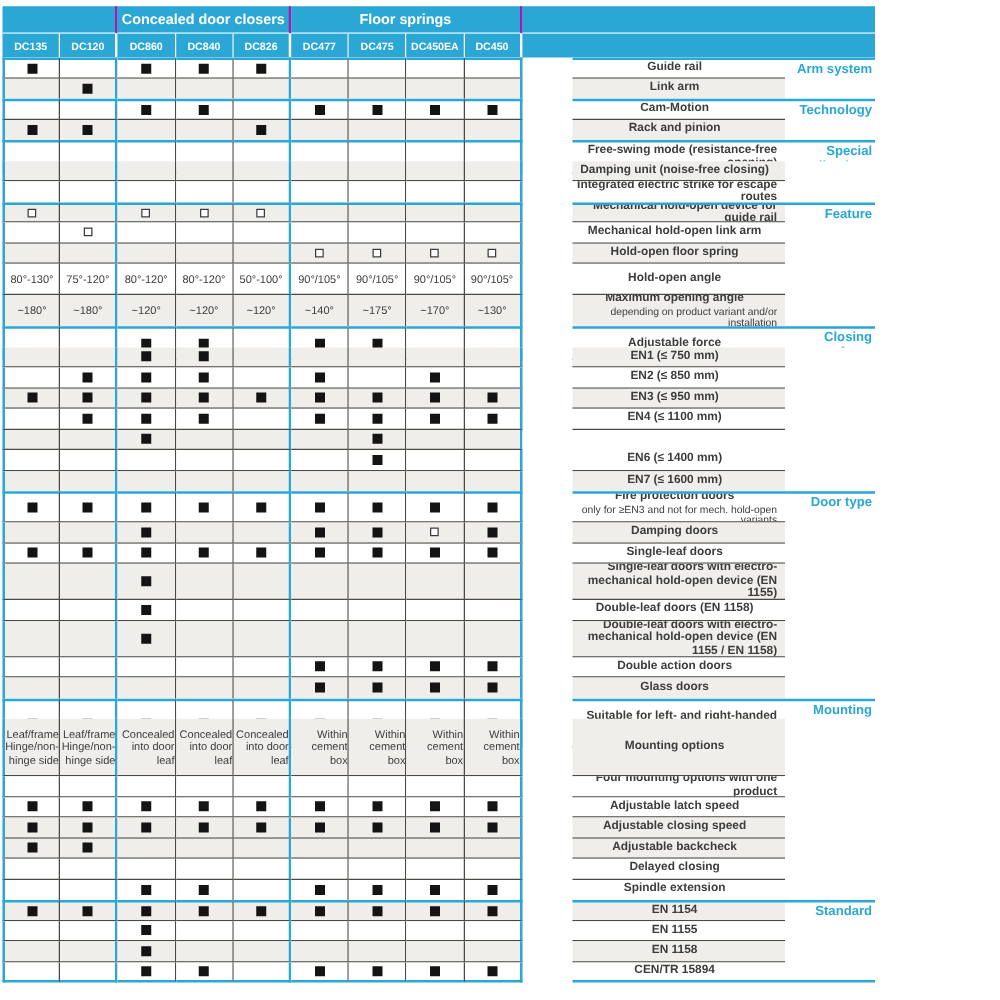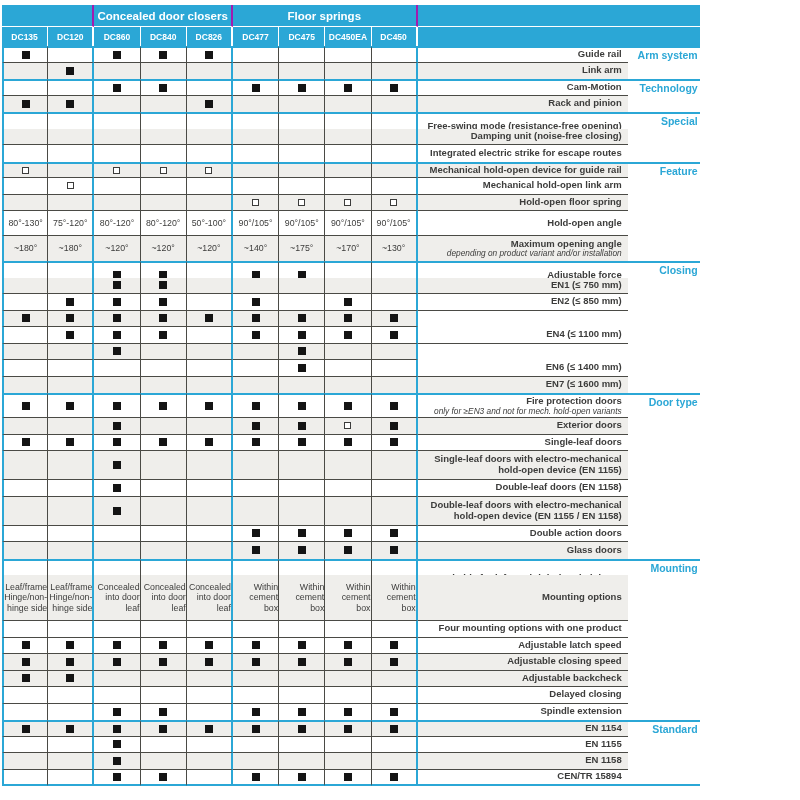--- a/index.html
+++ b/index.html
@@ -23,24 +23,24 @@
   .hcell.gb{border-right:2px solid #fff;}
   .hcell.hblank{border-right:none;}
   .row{display:grid;grid-template-columns:var(--cols);height:16.5px;}
   .row.h25{height:25px;}
   .row.h29{height:29px;}
   .row.h46{height:46px;}
   .cell{display:flex;align-items:center;justify-content:center;
     border-right:1px solid var(--line);border-bottom:1px solid var(--line);background:#fff;overflow:hidden;}
   .cell.c0{border-left:2px solid var(--cyan);}
   .cell.gb{border-right:2px solid var(--cyan);}
-  .lbl{display:flex;flex-direction:column;align-items:flex-end;justify-content:center;
+  .lbl{display:flex;flex-direction:column;align-items:center;justify-content:center;
     text-align:right;padding-right:6px;font-weight:bold;font-size:9.5px;line-height:1.12;
-    border-bottom:1px solid var(--line);background:#fff;overflow:hidden;}
-  .lsub{font-weight:normal;font-style:italic;font-size:8.3px;line-height:1.05;}
+    border-bottom:1px solid var(--line);background:#fff;overflow:hidden;margin-left:40px;}
+  .lsub{font-weight:normal;font-size:8.3px;line-height:1.05;}
   .cat{background:#fff;display:flex;align-items:flex-start;justify-content:flex-end;
     text-align:right;padding:1px 2px 0 4px;color:var(--cyan);font-weight:bold;
     font-size:10.5px;line-height:1.15;}
   .row.g .cell,.row.g .lbl{background:var(--stripe);}
   .row.nb .cell,.row.nb .lbl{border-bottom:none;}
   .row.sec .cell,.row.sec .lbl,.row.sec .cat{border-top:2px solid var(--cyan);}
   .row.last .cell,.row.last .lbl,.row.last .cat{border-bottom:2px solid var(--cyan);}
   .sq{width:8px;height:8px;background:#141414;flex:none;}
   .osq{width:7px;height:7px;border:1px solid #3c3c3b;background:#fff;flex:none;}
   .ctext{font-size:8.8px;text-align:right;line-height:1.18;white-space:pre-line;}
@@ -419,20 +419,23 @@
         </div>
         <div class="cell">
           <span class="sq"></span>
         </div>
         <div class="cell">
           <span class="sq"></span>
         </div>
         <div class="cell gb">
           <span class="sq"></span>
         </div>
+        <div class="lbl">
+          <span>EN3 (≤ 950 mm)</span>
+        </div>
         <div class="cat"></div>
       </div>
       <div class="row">
         <div class="cell c0"></div>
         <div class="cell gb">
           <span class="sq"></span>
         </div>
         <div class="cell">
           <span class="sq"></span>
         </div>
@@ -553,21 +556,21 @@
         <div class="cell">
           <span class="sq"></span>
         </div>
         <div class="cell">
           <span class="osq"></span>
         </div>
         <div class="cell gb">
           <span class="sq"></span>
         </div>
         <div class="lbl">
-          <span>Exterior doors</span>
+          <span>Damping doors</span>
         </div>
         <div class="cat"></div>
       </div>
       <div class="row">
         <div class="cell c0">
           <span class="sq"></span>
         </div>
         <div class="cell gb">
           <span class="sq"></span>
         </div>

